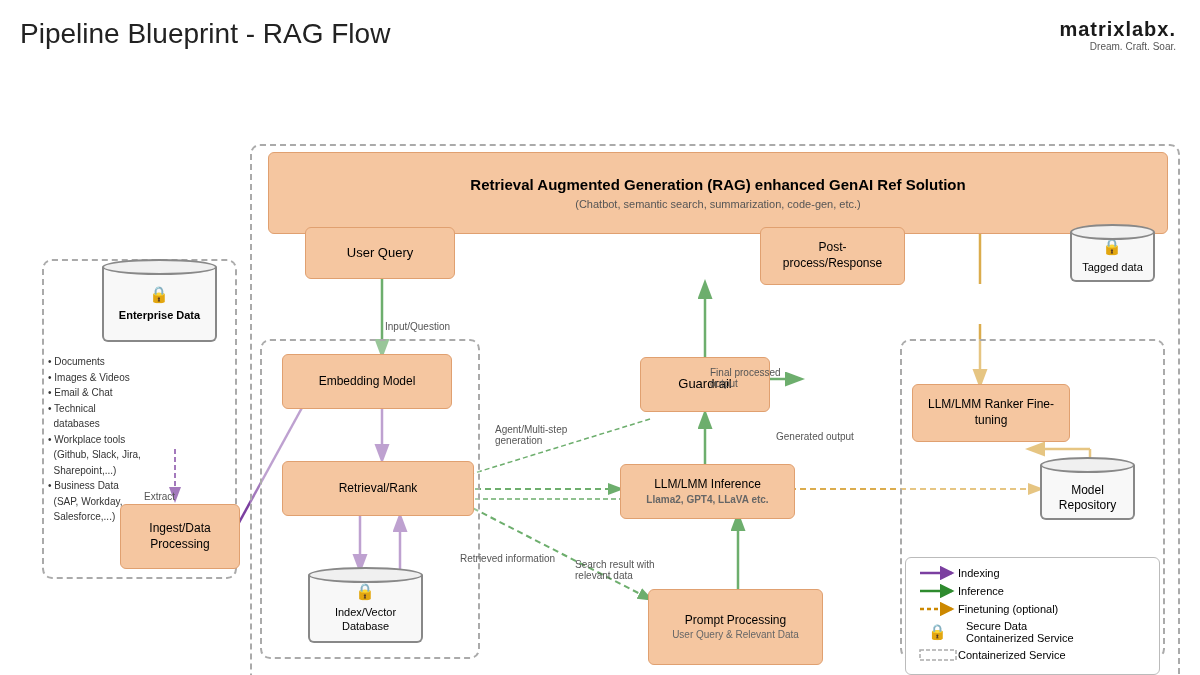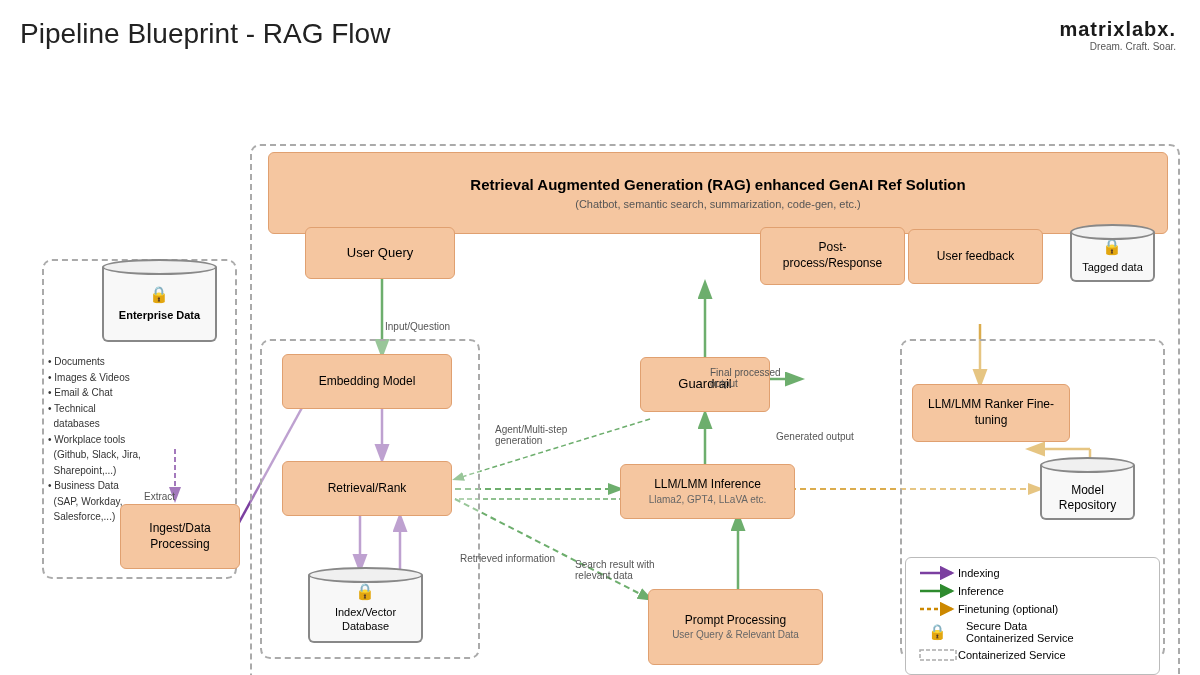--- a/index.html
+++ b/index.html
@@ -230,23 +230,20 @@
 
     <div class="box box-salmon" style="left:285px; top:158px; width:150px; height:52px; font-size:13px;">
       <span>User Query</span>
     </div>
 
     <div class="box box-salmon" style="left:740px; top:158px; width:145px; height:58px; font-size:12px;">
       <span>Post-
 process/Response</span>
     </div>
 
-    <div class="box box-salmon" style="left:888px; top:160px; width:135px; height:55px; font-size:12px;">
-      <span>User feedback</span>
-    </div>
 
     <div class="cylinder" style="left:1050px; top:155px; width:85px;">
       <div class="cyl-top" style="width:85px;"></div>
       <div class="cyl-body" style="width:85px; min-height:50px;">
         <div class="shield-icon">🔒</div>
         <span style="font-size:11px;">Tagged
 data</span>
       </div>
     </div>
 
@@ -256,27 +253,27 @@
 
     <div class="box box-salmon" style="left:620px; top:288px; width:130px; height:55px; font-size:13px;">
       <span>Guardrail</span>
     </div>
 
     <div class="box box-salmon" style="left:892px; top:315px; width:158px; height:58px; font-size:12px;">
       <span>LLM/LMM Ranker Fine-
 tuning</span>
     </div>
 
-    <div class="box box-salmon" style="left:262px; top:392px; width:170px; height:55px; font-size:12px;">
+    <div class="box box-salmon" style="left:262px; top:392px; width:192px; height:55px; font-size:12px;">
       <span>Retrieval/Rank</span>
     </div>
 
     <div class="box box-salmon" style="left:600px; top:395px; width:175px; height:55px; flex-direction:column; font-size:12px;">
       <span>LLM/LMM Inference</span>
-      <span style="font-size:10px; color:#666; font-weight:400;">Llama2, GPT4, LLaVA etc.</span>
+      <span style="font-size:10px; color:#666; font-weight:700;">Llama2, GPT4, LLaVA etc.</span>
     </div>
 
     <div class="cylinder" style="left:1020px; top:388px; width:95px;">
       <div class="cyl-top" style="width:95px;"></div>
       <div class="cyl-body" style="width:95px; min-height:55px;justify-content:flex-end;">
         <span style="font-size:12px;">Model
 Repository</span>
       </div>
     </div>
 

